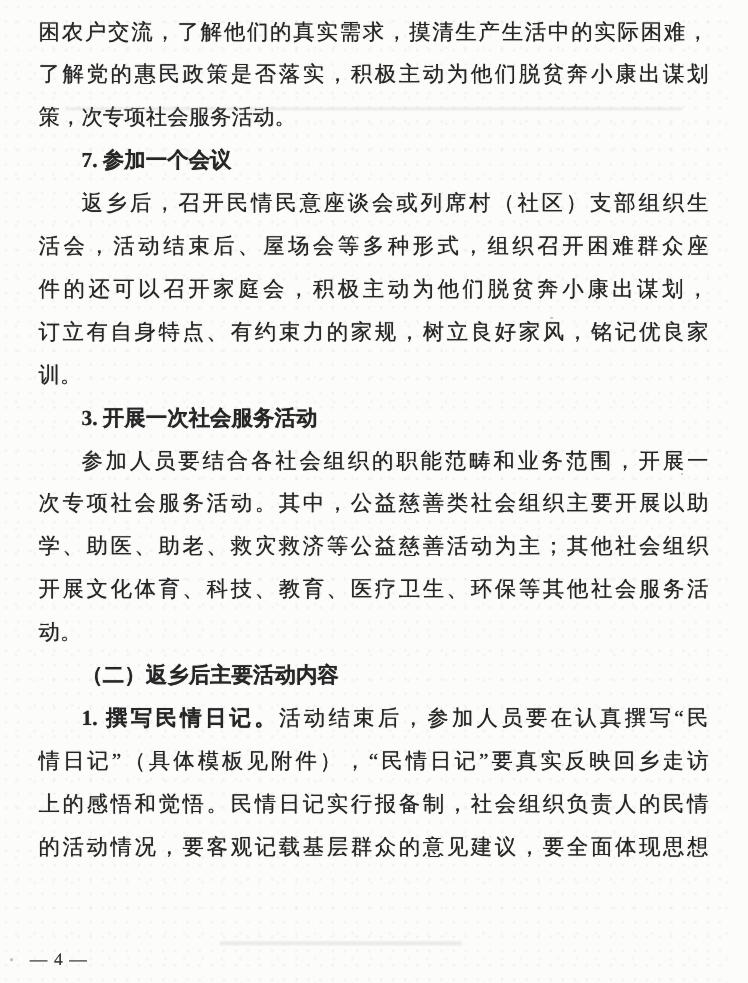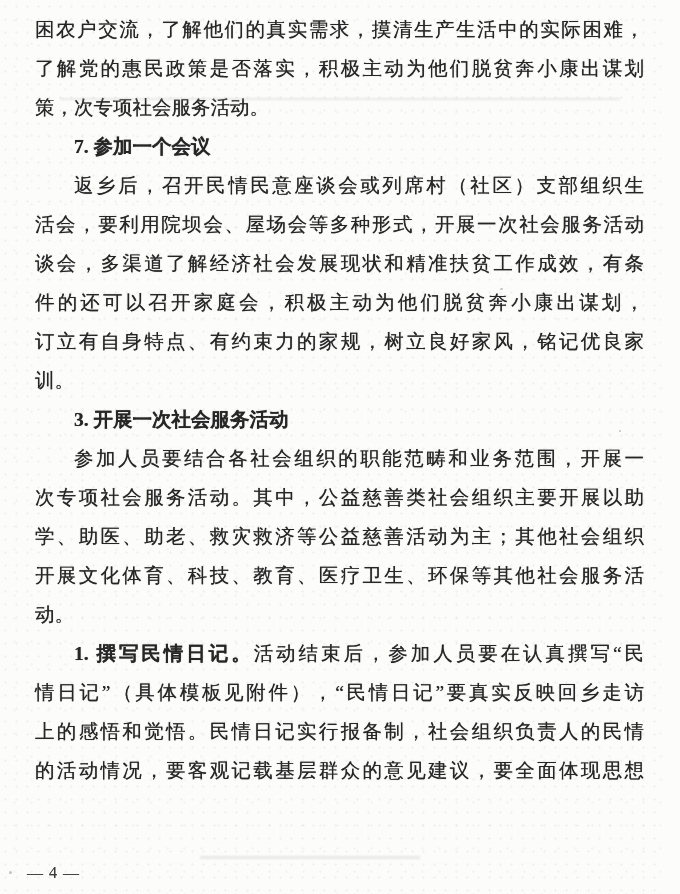--- a/index.html
+++ b/index.html
@@ -84,31 +84,31 @@
 </head>
 <body>
 
 <div class="page">
   <div class="textcol">
     <div class="ln fill">困农户交流，了解他们的真实需求，摸清生产生活中的实际困难，</div>
     <div class="ln fill">了解党的惠民政策是否落实，积极主动为他们脱贫奔小康出谋划</div>
     <div class="ln">策，次专项社会服务活动。</div>
     <div class="ln ind head">7. 参加一个会议</div>
     <div class="ln fill ind">返乡后，召开民情民意座谈会或列席村（社区）支部组织生</div>
-    <div class="ln fill">活会，要利用院坝会、屋场会等多种形式，开展一次社会服务活动</div>
-    <div class="ln fill">谈会，多渠道了解经济社会发展现状和精准扶贫工作成效，有条</div>
+    <div class="ln fill">活会，活动结束后、屋场会等多种形式，组织召开困难群众座</div>
     <div class="ln fill">件的还可以召开家庭会，积极主动为他们脱贫奔小康出谋划，</div>
     <div class="ln fill">订立有自身特点、有约束力的家规，树立良好家风，铭记优良家</div>
     <div class="ln">训。</div>
     <div class="ln ind head">3. 开展一次社会服务活动</div>
     <div class="ln fill ind">参加人员要结合各社会组织的职能范畴和业务范围，开展一</div>
     <div class="ln fill">次专项社会服务活动。其中，公益慈善类社会组织主要开展以助</div>
     <div class="ln fill">学、助医、助老、救灾救济等公益慈善活动为主；其他社会组织</div>
     <div class="ln fill">开展文化体育、科技、教育、医疗卫生、环保等其他社会服务活</div>
     <div class="ln">动。</div>
+    <div class="ln ind head">（二）返乡后主要活动内容</div>
     <div class="ln fill ind">
       <span class="bold-lead">1. 撰写民情日记。</span><span>活动结束后，参加人员要在认真撰写“民</span>
     </div>
     <div class="ln fill">情日记”（具体模板见附件），“民情日记”要真实反映回乡走访</div>
     <div class="ln fill">上的感悟和觉悟。民情日记实行报备制，社会组织负责人的民情</div>
     <div class="ln fill">的活动情况，要客观记载基层群众的意见建议，要全面体现思想</div>
   </div>
 
   <div class="page-number">— 4 —</div>
 

